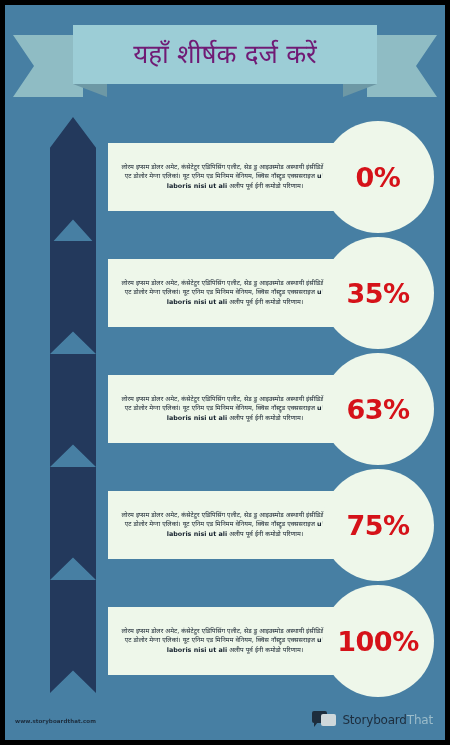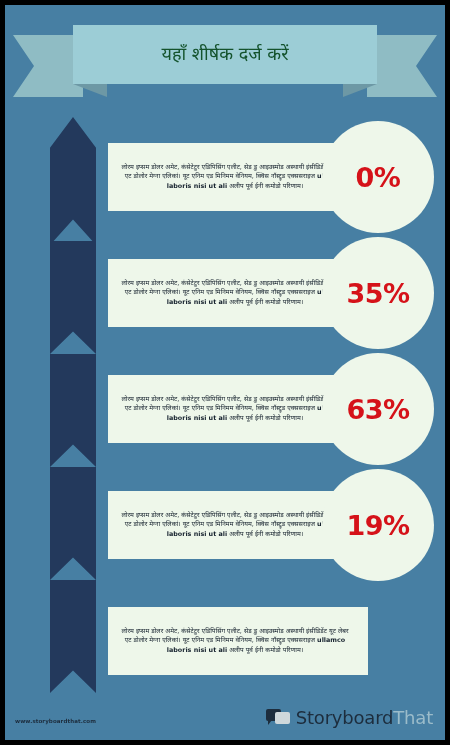--- a/index.html
+++ b/index.html
@@ -64,22 +64,22 @@
     width: 304px;
     height: 59px;
     background: #9ccdd6;
     display: flex;
     align-items: center;
     justify-content: center;
     box-sizing: border-box;
     padding: 0 6px;
   }
   #ribbon-title {
-    color: #14532d;
-    font-size: 18px;
+    color: #701a75;
+    font-size: 26px;
     line-height: 1.12;
     text-align: center;
     font-weight: 400;
     font-family: "DejaVu Sans", "Liberation Sans", sans-serif;
   }
 
   
   #spine {
     position: absolute;
     left: 45px;
@@ -189,21 +189,21 @@
     border-bottom: 5px solid transparent;
   }
   #brand-mark .ft {
     position: absolute;
     left: 9px; top: 3px;
     width: 15px; height: 12px;
     background: #cfd8db;
     border-radius: 2px;
   }
   #brand-text {
-    font-size: 18px;
+    font-size: 12px;
     letter-spacing: -0.2px;
   }
   #brand-text .b1 { color: #1d2d3d; }
   #brand-text .b2 { color: #9bbcca; }
 </style>
 </head>
 <body>
 
 <div id="poster">
 
@@ -250,27 +250,30 @@
     <div class="bubble">
       <div class="pct">63%</div>
     </div>
   </div>
 
   <div class="row" style="top:464px">
     <div class="bar">
       <div class="bar-text"><span>लोरम इप्सम डोलर अमेट, कंसेटेटुर एडिपिसिंग एलीट, सेड डु आइउस्मोड अस्थायी इंसीडिडेंट यूट लेबर एट डोलोर मेग्ना एलिकां। यूट एनिम एड मिनिमम वेनियम, क्विस नॉस्ट्रुड एक्ससराइज </span><b>ullamco laboris nisi ut ali</b><span> अलीप पूर्व ईनी कमोडो परिणाम।</span></div>
     </div>
     <div class="bubble">
-      <div class="pct">19%</div>
+      <div class="pct">75%</div>
     </div>
   </div>
 
   <div class="row" style="top:580px">
     <div class="bar">
       <div class="bar-text"><span>लोरम इप्सम डोलर अमेट, कंसेटेटुर एडिपिसिंग एलीट, सेड डु आइउस्मोड अस्थायी इंसीडिडेंट यूट लेबर एट डोलोर मेग्ना एलिकां। यूट एनिम एड मिनिमम वेनियम, क्विस नॉस्ट्रुड एक्ससराइज </span><b>ullamco laboris nisi ut ali</b><span> अलीप पूर्व ईनी कमोडो परिणाम।</span></div>
+    </div>
+    <div class="bubble">
+      <div class="pct">100%</div>
     </div>
   </div>
 
   <div id="footer-url">www.storyboardthat.com</div>
 
   <div id="brand">
     <div id="brand-mark">
       <div class="bk"></div>
       <div class="ft"></div>
     </div>

